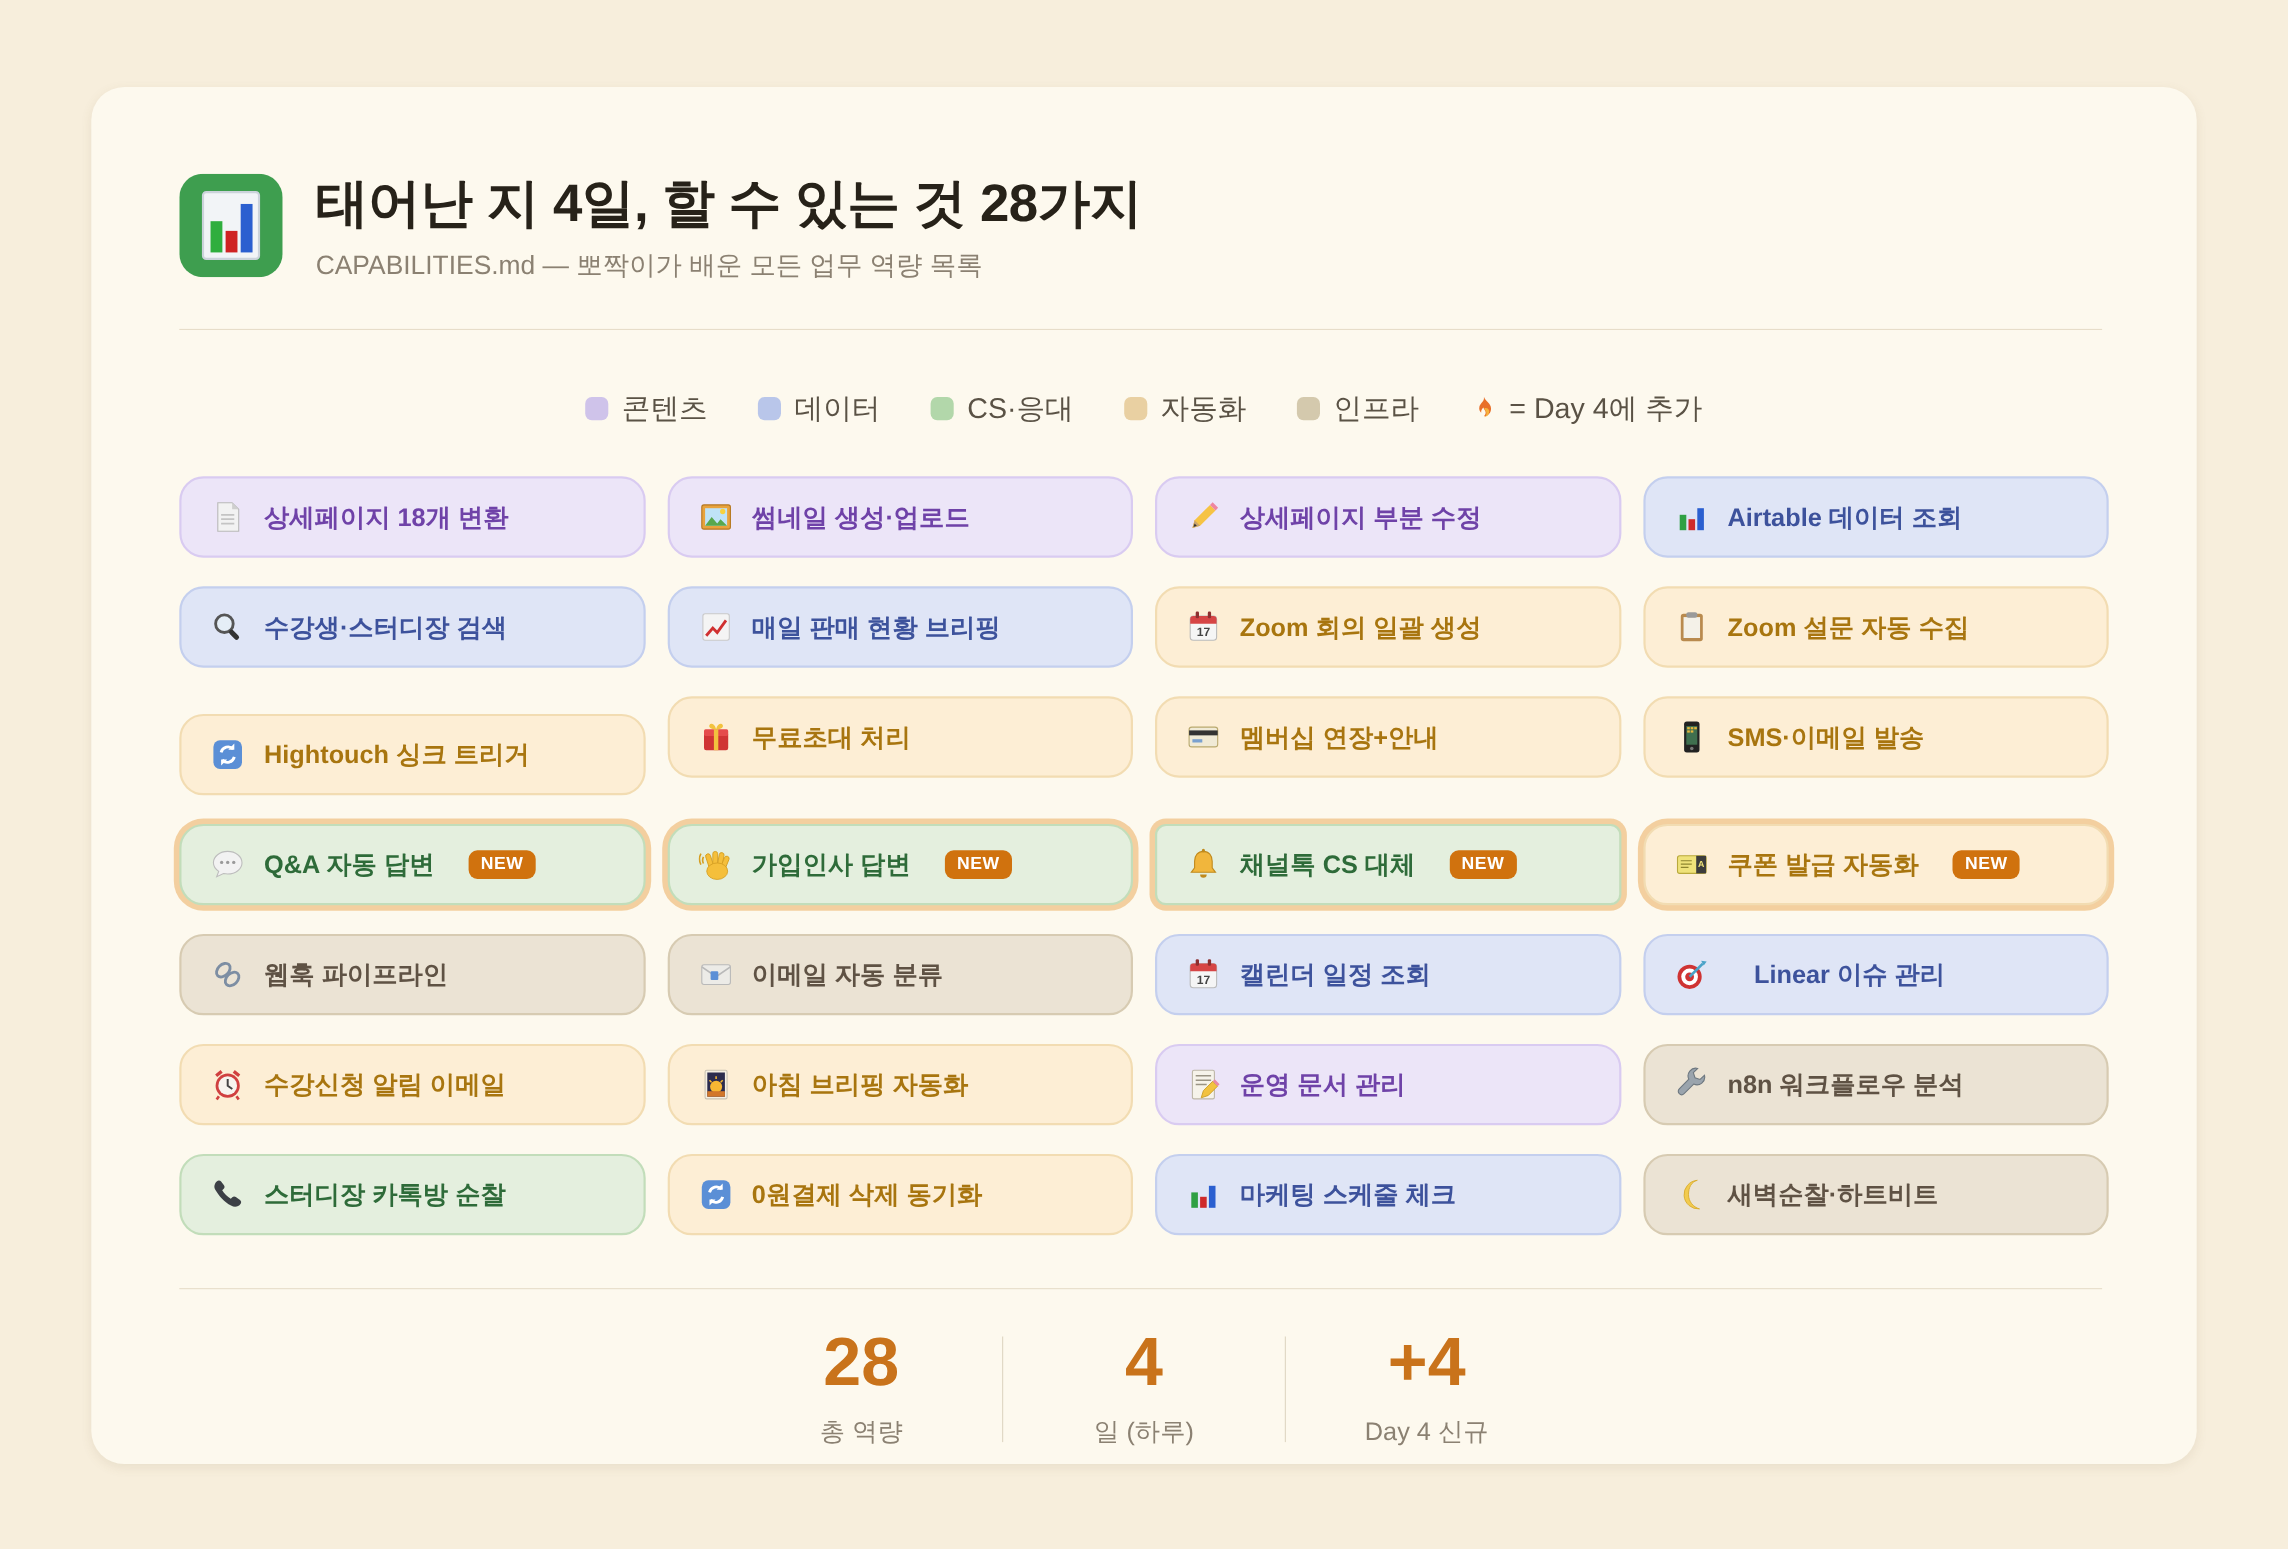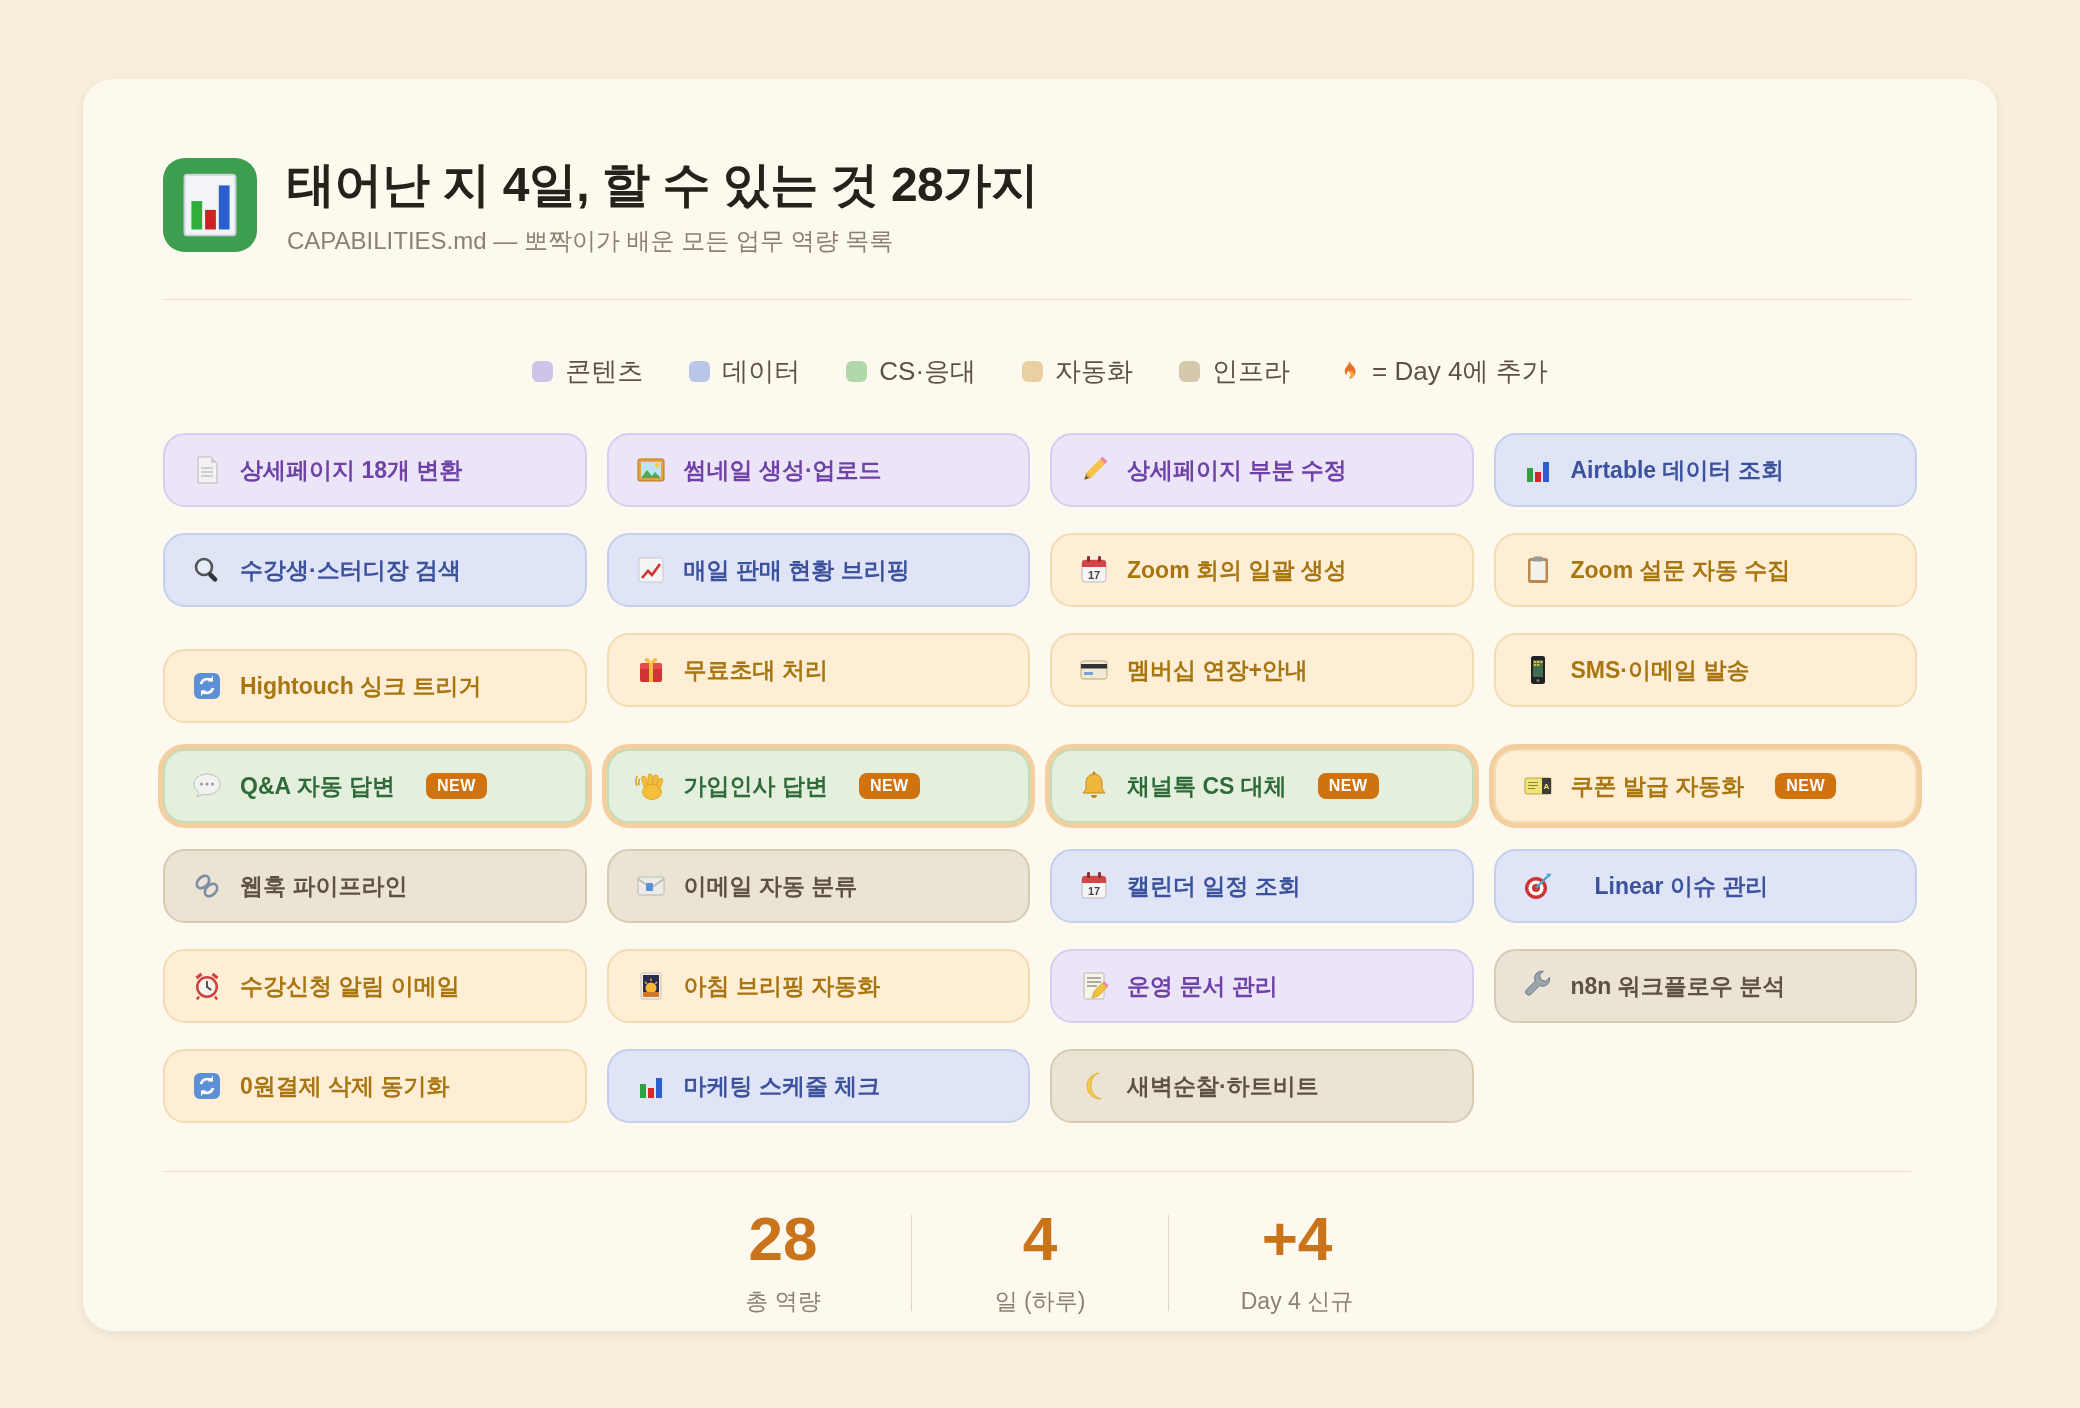--- a/index.html
+++ b/index.html
@@ -242,21 +242,21 @@
                 <rect x="18" y="5" width="4.4" height="15" rx="2.2" transform="rotate(10 20 12)"></rect>
                 <rect x="22" y="8" width="4.4" height="12" rx="2.2" transform="rotate(22 24 14)"></rect>
                 <ellipse cx="17" cy="22" rx="9.5" ry="7.5"></ellipse>
               </g>
               <path d="M4.5 9c-1 2-1 4 0 6M2.2 6c-1.6 3-1.6 7 0 10" stroke="#d69f23" stroke-width="1.5" fill="none"></path>
             </svg>
           </span>
           <span class="cap-label">가입인사 답변</span>
           <span class="badge" style="background: rgb(208, 114, 14); color: rgb(255, 255, 255);">NEW</span>
         </div>
-        <div class="pill" style="background: rgb(228, 239, 222); border-color: rgb(194, 221, 186); color: rgb(46, 107, 57); box-shadow: rgb(243, 207, 159) 0px 0px 0px 5px;">
+        <div class="pill" style="background: rgb(228, 239, 222); border-color: rgb(194, 221, 186); color: rgb(46, 107, 57); box-shadow: rgb(243, 207, 159) 0px 0px 0px 5px; border-radius: 10px;">
           <span class="cap-icon">
             <svg viewBox="0 0 32 32">
               <path d="M16 4c5 0 8 3.8 8 9v6l3 4H5l3-4v-6c0-5.2 3-9 8-9z" fill="#f1b63c" stroke="#c08a1d"></path>
               <path d="M13 25a3 3 0 006 0z" fill="#c08a1d"></path>
               <rect x="14.6" y="1.6" width="2.8" height="3.4" rx="1.4" fill="#c08a1d"></rect>
             </svg>
           </span>
           <span class="cap-label">채널톡 CS 대체</span>
           <span class="badge" style="background: rgb(208, 114, 14); color: rgb(255, 255, 255);">NEW</span>
         </div>
@@ -356,20 +356,28 @@
           </span>
           <span class="cap-label">운영 문서 관리</span>
         </div>
         <div class="pill" style="background: rgb(235, 227, 212); border-color: rgb(215, 203, 178); color: rgb(95, 82, 68);">
           <span class="cap-icon">
             <svg viewBox="0 0 32 32">
               <path d="M27.5 7.5a7 7 0 01-9.8 8L9 24.2a3.1 3.1 0 11-4.4-4.4l8.7-8.7a7 7 0 018-9.8l-3.9 3.9 1.5 4.6 4.6 1.5z" fill="#9aa4ad" stroke="#6e7880" stroke-width="1"></path>
             </svg>
           </span>
           <span class="cap-label">n8n 워크플로우 분석</span>
+        </div>
+        <div class="pill" style="background: rgb(228, 239, 222); border-color: rgb(194, 221, 186); color: rgb(46, 107, 57);">
+          <span class="cap-icon">
+            <svg viewBox="0 0 32 32">
+              <path d="M6 4C4 6 3 9 5 12c3 5 8 11 14 14 3.5 2 6.8 1 8.6-1.4 1-1.3.8-2.6-.4-3.6l-3.8-2.8c-1-.8-2.3-.7-3.2.2l-1.4 1.4c-3-1.8-6-4.8-7.8-7.8l1.4-1.4c.9-.9 1-2.2.2-3.2L10 4.2C9 3 7.4 2.9 6 4z" fill="#3c4046"></path>
+            </svg>
+          </span>
+          <span class="cap-label">스터디장 카톡방 순찰</span>
         </div>
         <div class="pill" style="background: rgb(253, 238, 213); border-color: rgb(242, 220, 178); color: rgb(168, 117, 15);">
           <span class="cap-icon">
             <svg viewBox="0 0 32 32">
               <rect x="3" y="3" width="26" height="26" rx="6" fill="#5b8fd6"></rect>
               <path d="M10 14a6.5 6.5 0 0111-3" fill="none" stroke="#fff" stroke-width="2.6"></path>
               <path d="M22 6v5.5h-5.5z" fill="#fff"></path>
               <path d="M22 18a6.5 6.5 0 01-11 3" fill="none" stroke="#fff" stroke-width="2.6"></path>
               <path d="M10 26v-5.5h5.5z" fill="#fff"></path>
             </svg>

